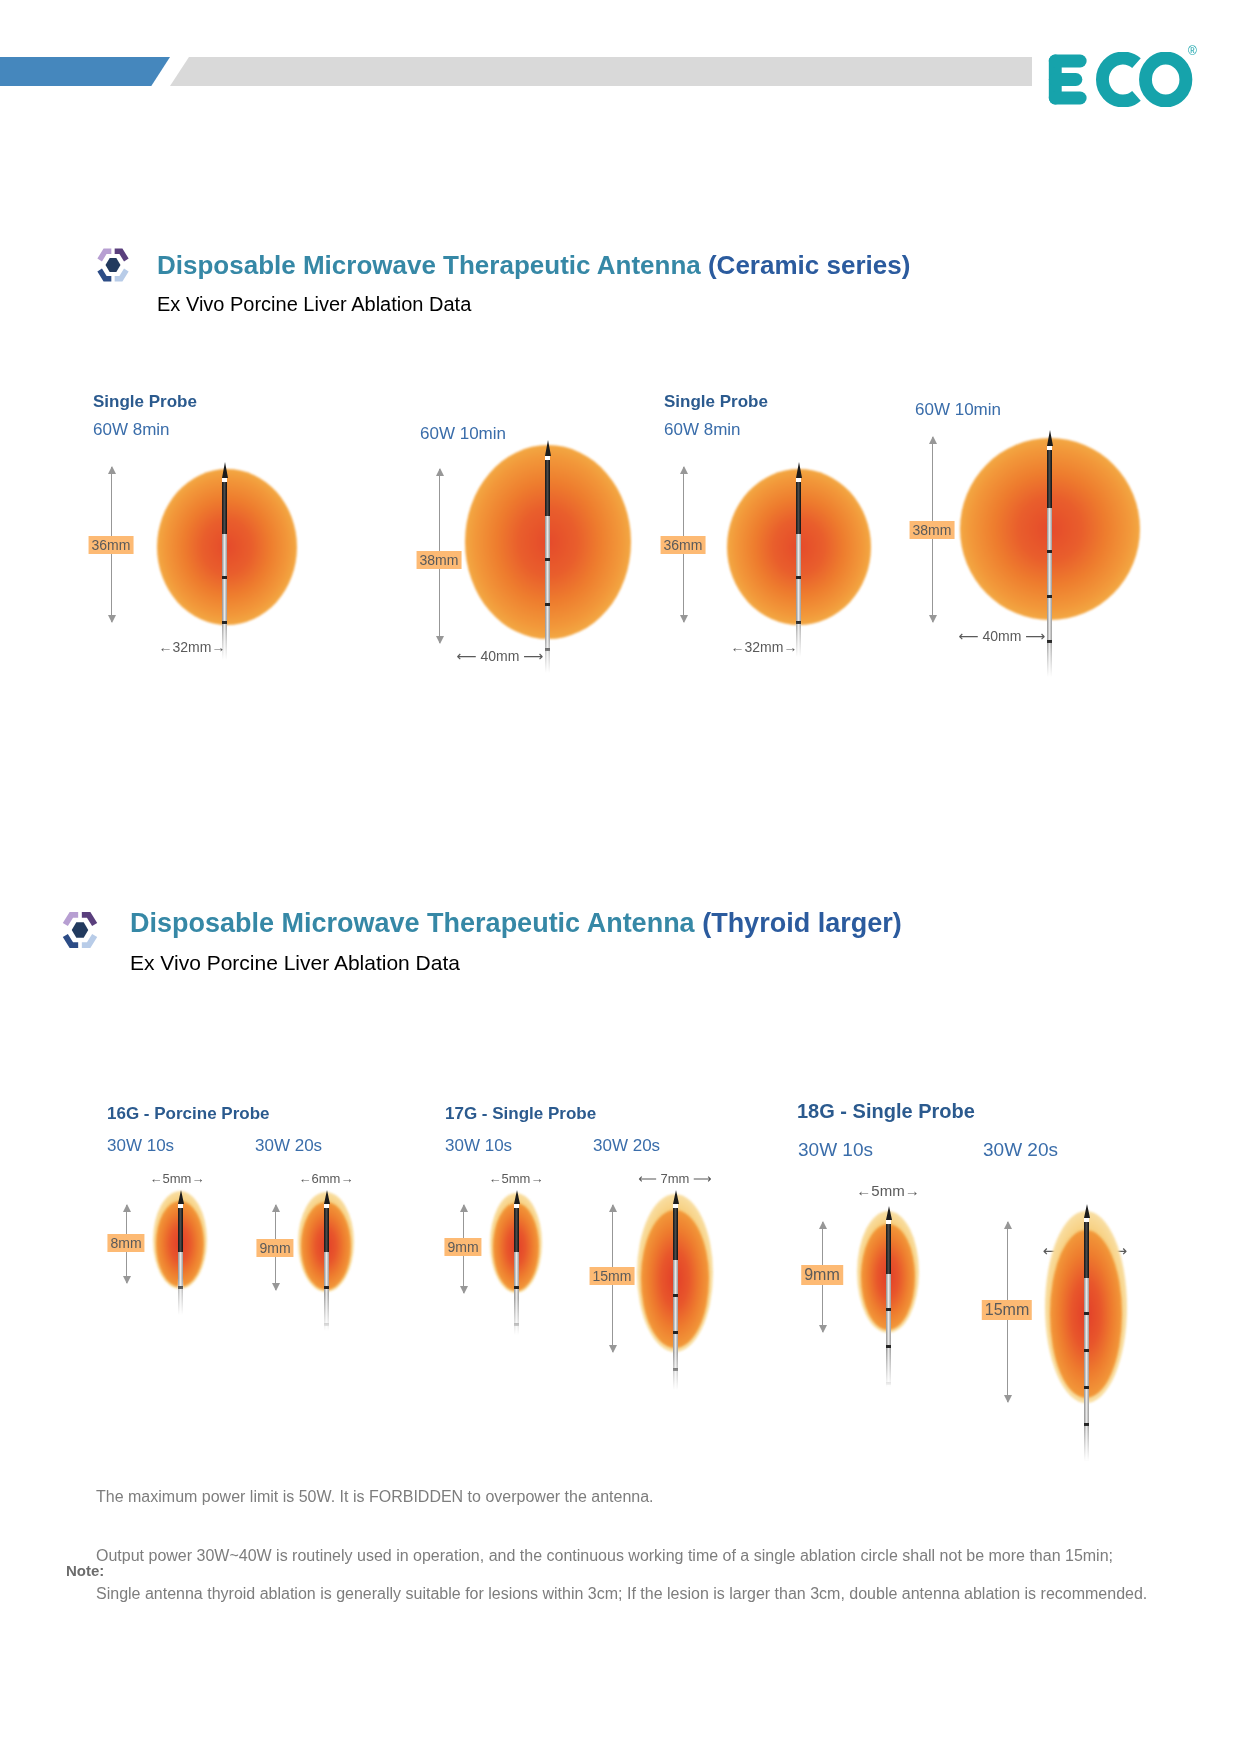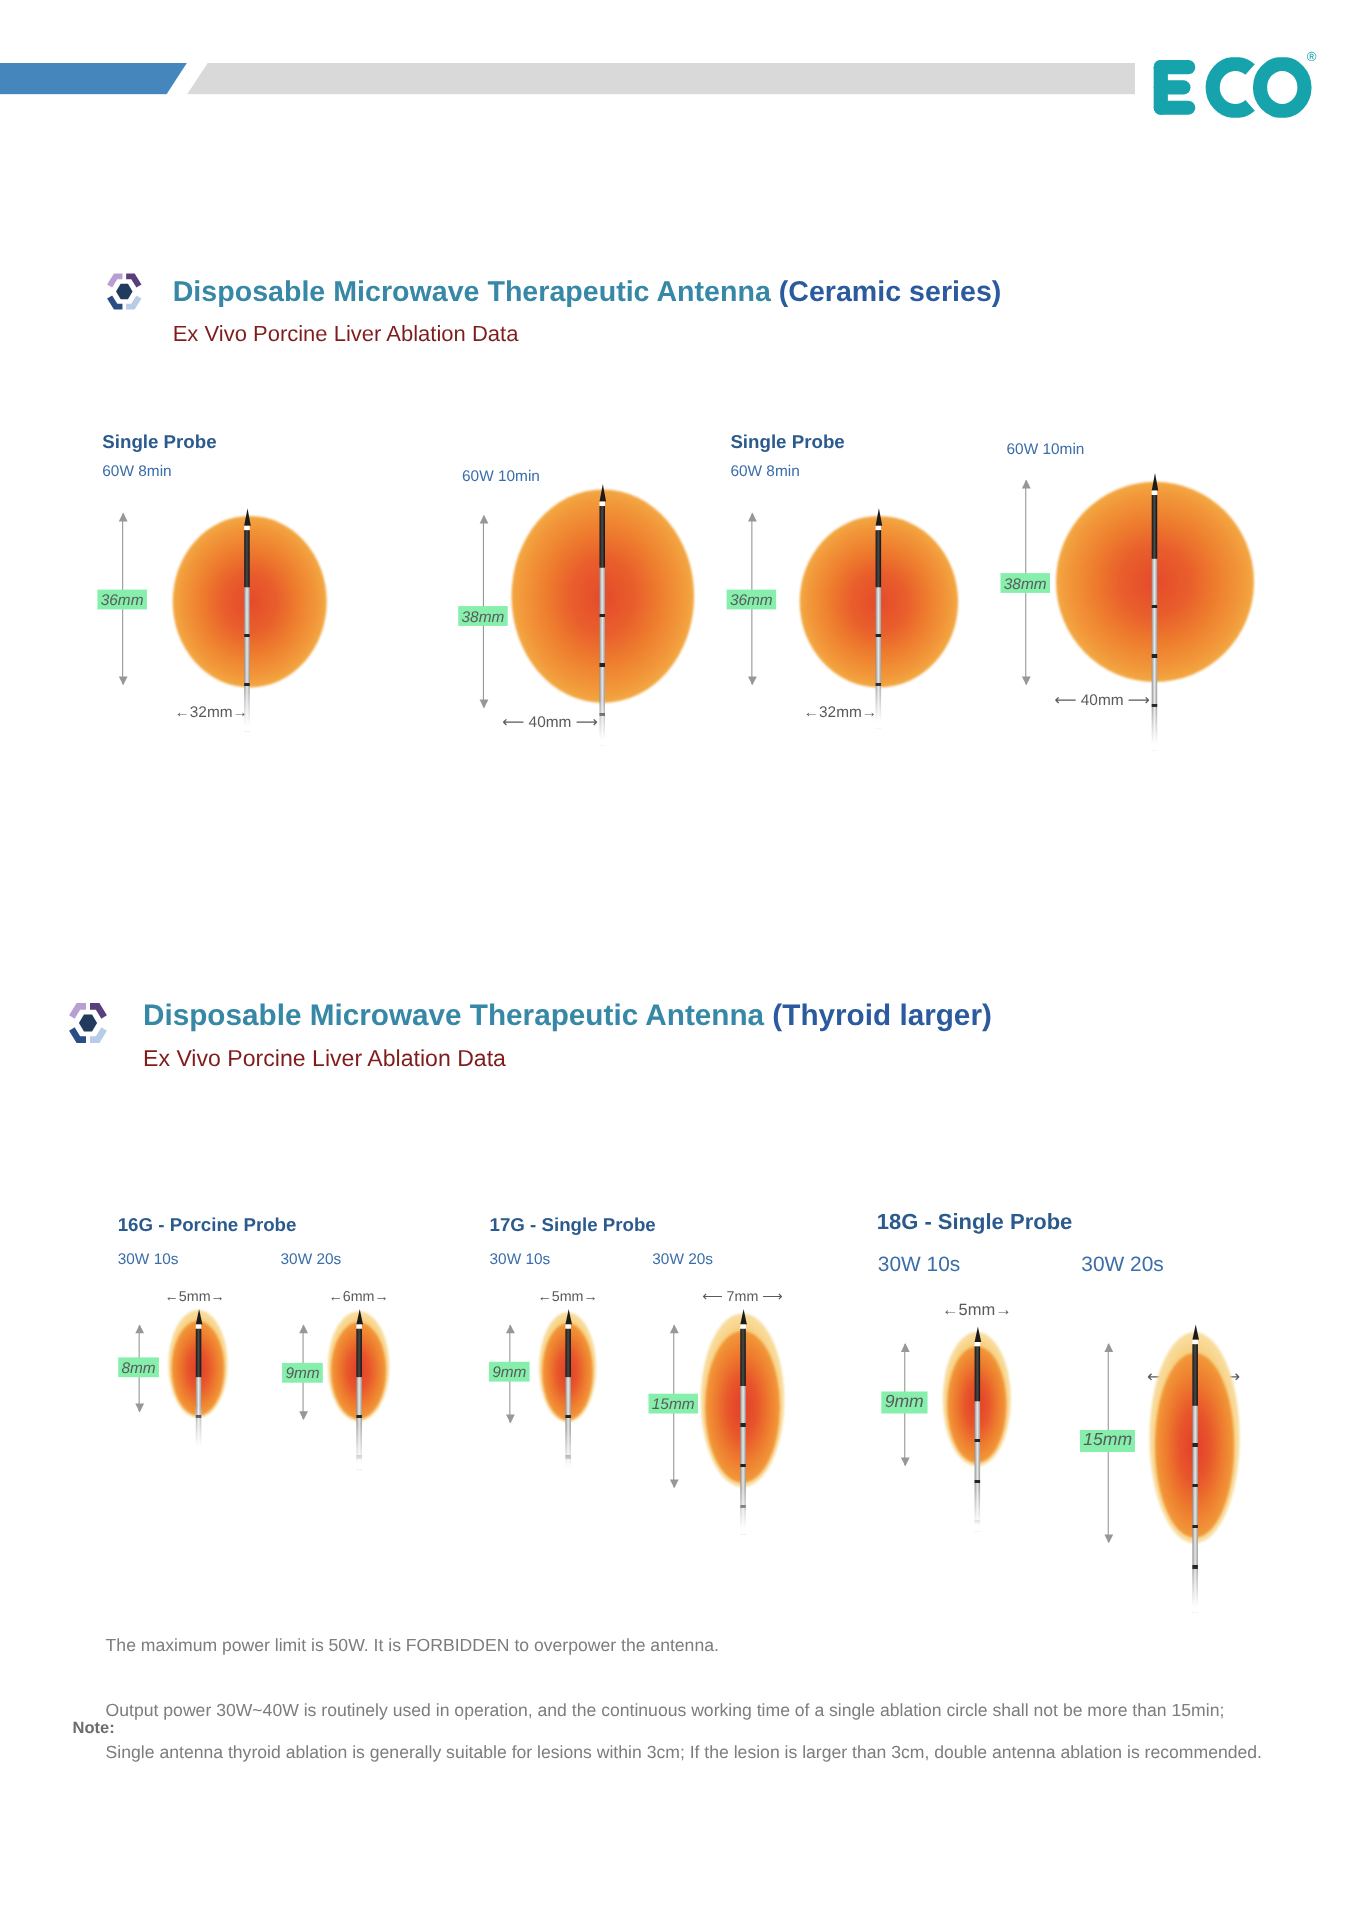--- a/index.html
+++ b/index.html
@@ -12,41 +12,41 @@
   .bar-gray{position:absolute;left:170px;top:57px;width:862px;height:29px;background:#d9d9d9;
             clip-path:polygon(2.2% 0,100% 0,100% 100%,0 100%);}
   .logo-wrap{position:absolute;left:1046px;top:52px;width:160px;height:58px;}
   .logo-reg{position:absolute;left:1188px;top:44px;font-size:12px;color:#16a3ab;}
 
   
   .sec-icon{position:absolute;}
   .sec-title{position:absolute;font-weight:bold;white-space:nowrap;}
   .sec-title .t-main{color:#3688a6;}
   .sec-title .t-series{color:#2b5b9e;}
-  .sec-sub{position:absolute;color:#7f1d1d;white-space:nowrap;}
+  .sec-sub{position:absolute;color:#000000;white-space:nowrap;}
   #sec1-title{left:157px;top:250px;font-size:26px;}
   #sec1-sub{left:157px;top:293px;font-size:20px;}
   #sec2-title{left:130px;top:908px;font-size:27px;}
   #sec2-sub{left:130px;top:951px;font-size:21px;}
 
   
   .dg-label{position:absolute;font-weight:bold;color:#2b5a8e;font-size:17px;white-space:nowrap;}
-  .dg-power{position:absolute;color:#3a6daa;font-size:14px;white-space:nowrap;}
+  .dg-power{position:absolute;color:#3a6daa;font-size:17px;white-space:nowrap;}
   .grp-header{position:absolute;font-weight:bold;color:#2b5a8e;font-size:17px;white-space:nowrap;}
   .grp-header.lg{font-size:20px;}
   .dg-power.lg{font-size:19px;}
 
   
   .varrow{position:absolute;width:1px;background:#979797;}
   .varrow::before{content:'';position:absolute;top:-1px;left:-3.5px;
      border-left:4px solid transparent;border-right:4px solid transparent;border-bottom:8px solid #979797;}
   .varrow::after{content:'';position:absolute;bottom:-1px;left:-3.5px;
      border-left:4px solid transparent;border-right:4px solid transparent;border-top:8px solid #979797;}
-  .hlabel{position:absolute;transform:translate(-50%,-50%);background:#86efac;padding:1px 3px;
-     font-size:14px;color:#5a5a5a;white-space:nowrap;font-style:italic;}
+  .hlabel{position:absolute;transform:translate(-50%,-50%);background:#fdba74;padding:1px 3px;
+     font-size:14px;color:#5a5a5a;white-space:nowrap;}
   .hlabel.lg{font-size:16px;}
   .wlabel{position:absolute;transform:translateX(-50%);font-size:14px;color:#5a5a5a;white-space:nowrap;}
   .wlabel.sm{font-size:13px;}
   .wlabel.lg{font-size:15px;}
 
   
   .blob{position:absolute;border-radius:50%;
      background:radial-gradient(closest-side,#e54a2b 0%,#e95e2c 35%,#ee7d2e 62%,#f2983a 88%,#f3a843 100%);
      filter:blur(1px);}
   .halo{position:absolute;border-radius:50%;

